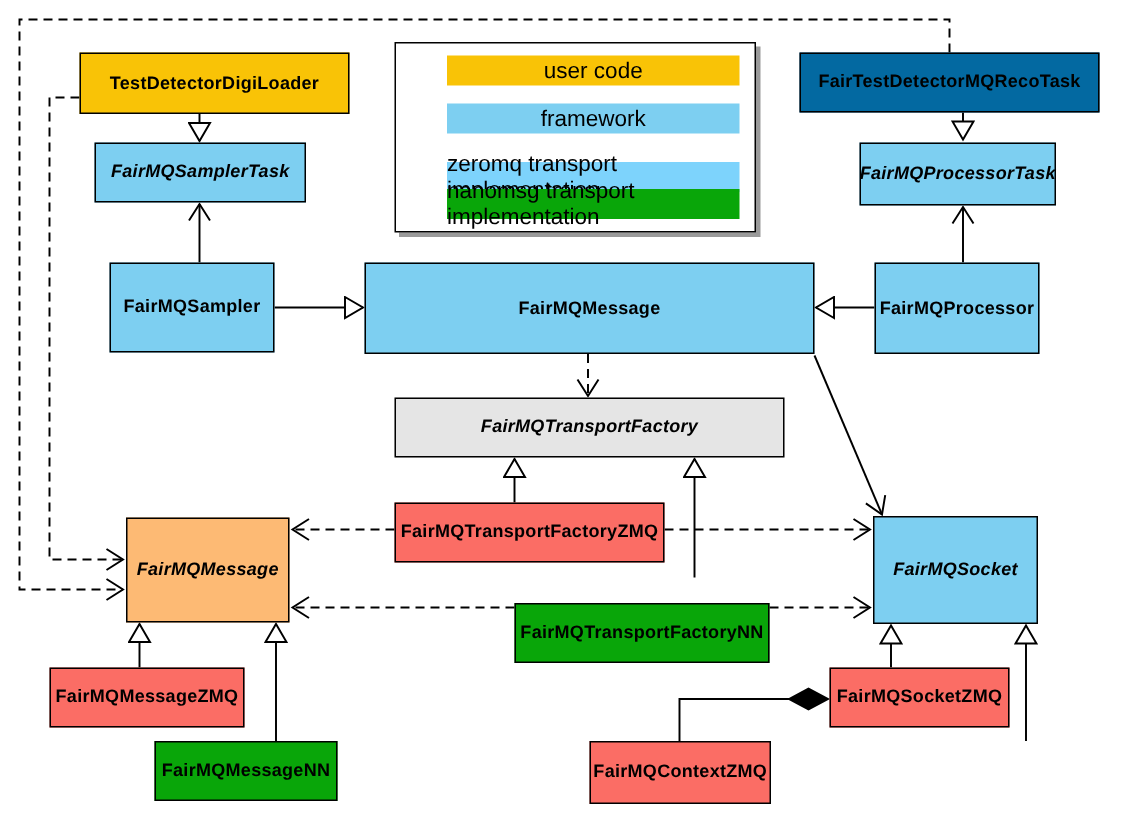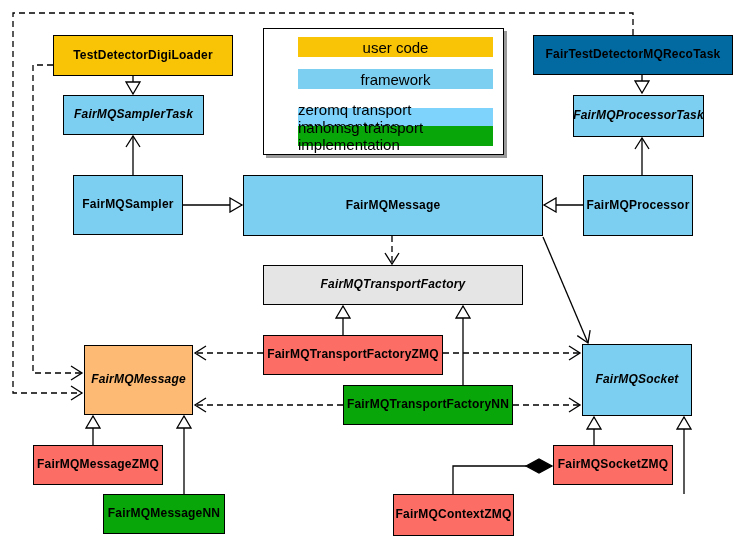--- a/index.html
+++ b/index.html
@@ -100,21 +100,21 @@
   <div class="node" style="left: 73px; top: 175px; width: 110px; height: 60px; background-color: rgb(125, 207, 241);">FairMQSampler</div>
 
   <div class="node" style="left: 243px; top: 175px; width: 300px; height: 61px; background-color: rgb(125, 207, 241);">FairMQMessage</div>
 
   <div class="node" style="left: 583px; top: 175px; width: 110px; height: 61px; background-color: rgb(125, 207, 241);">FairMQProcessor</div>
 
   <div class="node abstract" style="left: 263px; top: 265px; width: 260px; height: 40px; background-color: #e5e5e5;">FairMQTransportFactory</div>
 
   <div class="node" style="left: 263px; top: 335px; width: 180px; height: 40px; background-color: rgb(251, 109, 101);">FairMQTransportFactoryZMQ</div>
 
-  <div class="node" style="left: 343px; top: 385px; width: 170px; height: 40px; background-color: rgb(9, 166, 9);">FairMQTransportFactoryNN</div>
+  <div class="node" style="left: 343px; top: 402px; width: 170px; height: 40px; background-color: rgb(9, 166, 9);">FairMQTransportFactoryNN</div>
 
   <div class="node abstract" style="left: 84px; top: 345px; width: 109px; height: 70px; background-color: #fdba74;">FairMQMessage</div>
 
   <div class="node abstract" style="left: 582px; top: 344px; width: 110px; height: 72px; background-color: rgb(125, 207, 241);">FairMQSocket</div>
 
   <div class="node" style="left: 33px; top: 445px; width: 130px; height: 40px; background-color: rgb(251, 109, 101);">FairMQMessageZMQ</div>
 
   <div class="node" style="left: 103px; top: 494px; width: 122px; height: 40px; background-color: rgb(9, 166, 9);">FairMQMessageNN</div>
 
   <div class="node" style="left: 393px; top: 494px; width: 121px; height: 42px; background-color: rgb(251, 109, 101);">FairMQContextZMQ</div>

